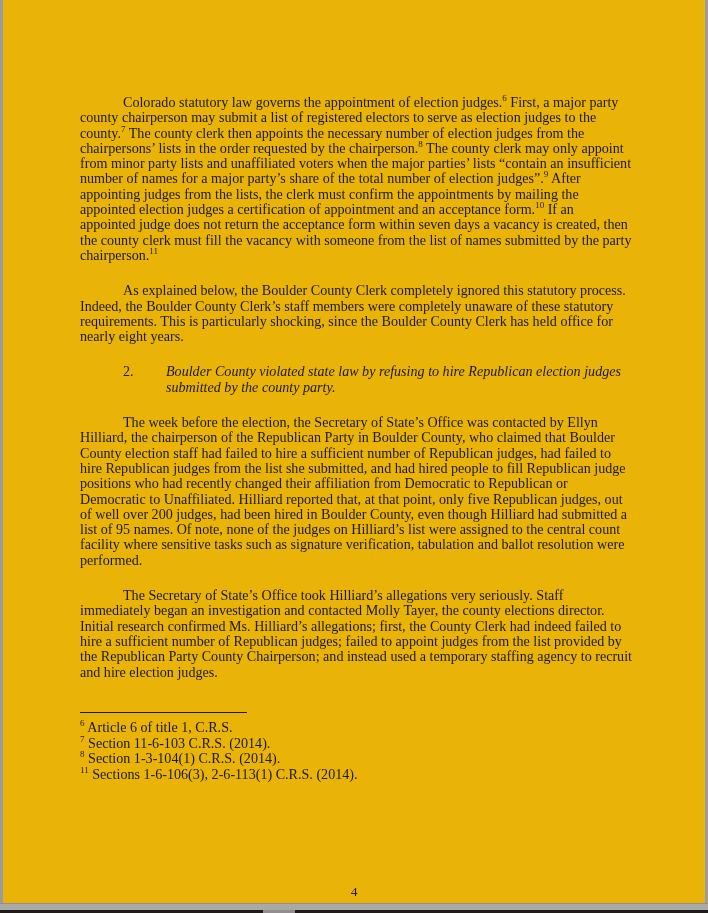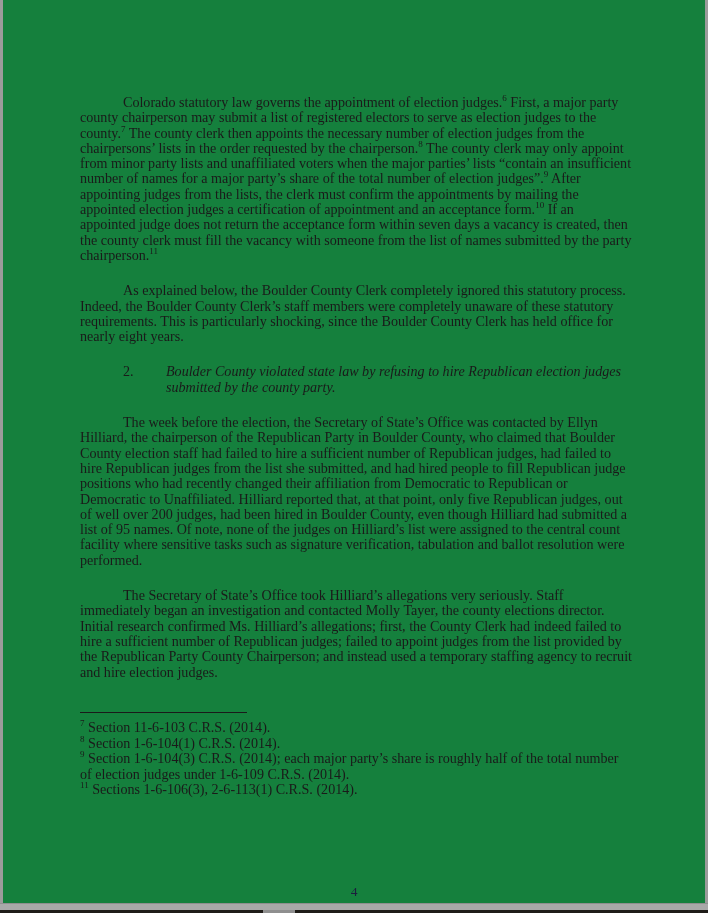--- a/index.html
+++ b/index.html
@@ -1,20 +1,20 @@
 <!DOCTYPE html>
 <html><head>
 <meta charset="utf-8">
 <style>
   html, body { margin: 0; padding: 0; background: #ffffff; }
   .screen {
     position: relative;
     width: 708px;
     height: 913px;
-    background: #15803d;
+    background: #eab308;
     overflow: hidden;
     font-family: "Liberation Serif", "DejaVu Serif", serif;
     color: #1a1a1a;
     -webkit-font-smoothing: antialiased;
   }
   .edge { position: absolute; top: 0; height: 903px; width: 3px; background: #9b9b9b; }
   .edge-l { left: 0; }
   .edge-r { left: 705px; }
 
   .text-area {
@@ -69,23 +69,23 @@
       <div class="para"><span>Colorado statutory law governs the appointment of election judges.</span><sup>6</sup><span> First, a major party county chairperson may submit a list of registered electors to serve as election judges to the county.</span><sup>7</sup><span> The county clerk then appoints the necessary number of election judges from the chairpersons’ lists in the order requested by the chairperson.</span><sup>8</sup><span> The county clerk may only appoint from minor party lists and unaffiliated voters when the major parties’ lists “contain an insufficient number of names for a major party’s share of the total number of election judges”.</span><sup>9</sup><span> After appointing judges from the lists, the clerk must confirm the appointments by mailing the appointed election judges a certification of appointment and an acceptance form.</span><sup>10</sup><span> If an appointed judge does not return the acceptance form within seven days a vacancy is created, then the county clerk must fill the vacancy with someone from the list of names submitted by the party chairperson.</span><sup>11</sup></div>
       <div class="para"><span>As explained below, the Boulder County Clerk completely ignored this statutory process. Indeed, the Boulder County Clerk’s staff members were completely unaware of these statutory requirements. This is particularly shocking, since the Boulder County Clerk has held office for nearly eight years.</span></div>
       <div class="heading"><span class="num">2.</span><span>Boulder County violated state law by refusing to hire Republican election judges submitted by the county party.</span></div>
       <div class="para"><span>The week before the election, the Secretary of State’s Office was contacted by Ellyn Hilliard, the chairperson of the Republican Party in Boulder County, who claimed that Boulder County election staff had failed to hire a sufficient number of Republican judges, had failed to hire Republican judges from the list she submitted, and had hired people to fill Republican judge positions who had recently changed their affiliation from Democratic to Republican or Democratic to Unaffiliated. Hilliard reported that, at that point, only five Republican judges, out of well over 200 judges, had been hired in Boulder County, even though Hilliard had submitted a list of 95 names. Of note, none of the judges on Hilliard’s list were assigned to the central count facility where sensitive tasks such as signature verification, tabulation and ballot resolution were performed.</span></div>
       <div class="para"><span>The Secretary of State’s Office took Hilliard’s allegations very seriously. Staff immediately began an investigation and contacted Molly Tayer, the county elections director. Initial research confirmed Ms. Hilliard’s allegations; first, the County Clerk had indeed failed to hire a sufficient number of Republican judges; failed to appoint judges from the list provided by the Republican Party County Chairperson; and instead used a temporary staffing agency to recruit and hire election judges.</span></div>
     </div>
 
   <div class="footnotes">
     <div class="fn-rule"></div>
     <div>
+        <div class="fn"><sup>6</sup> <span>Article 6 of title 1, C.R.S.</span></div>
         <div class="fn"><sup>7</sup> <span>Section 11-6-103 C.R.S. (2014).</span></div>
-        <div class="fn"><sup>8</sup> <span>Section 1-6-104(1) C.R.S. (2014).</span></div>
-        <div class="fn"><sup>9</sup> <span>Section 1-6-104(3) C.R.S. (2014); each major party’s share is roughly half of the total number of election judges under 1-6-109 C.R.S. (2014).</span></div>
+        <div class="fn"><sup>8</sup> <span>Section 1-3-104(1) C.R.S. (2014).</span></div>
         <div class="fn"><sup>11</sup> <span>Sections 1-6-106(3), 2-6-113(1) C.R.S. (2014).</span></div>
       </div>
   </div>
 
   <div class="page-num">4</div>
 
   <div class="bottom-gray"></div>
   <div class="bottom-dark"></div>
   <div class="bottom-gap"></div>
 </div>

